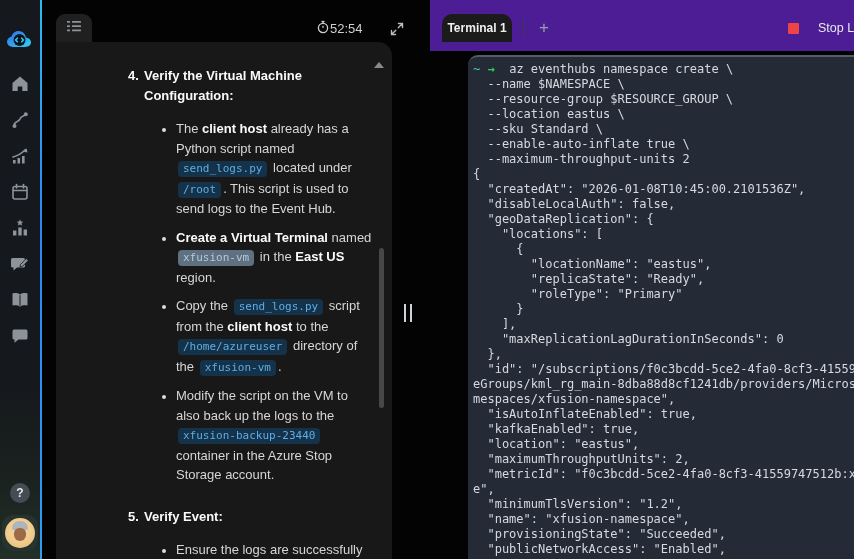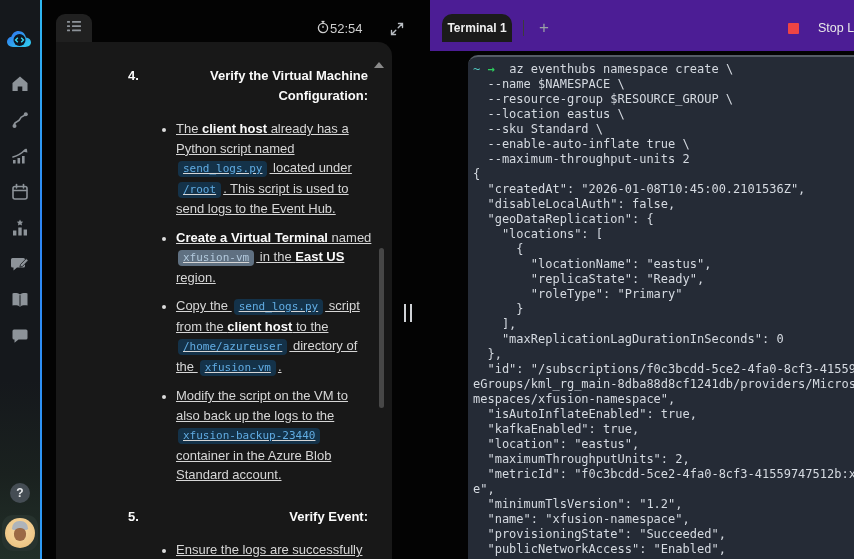--- a/index.html
+++ b/index.html
@@ -44,23 +44,23 @@
   .expand-btn { position:absolute; left:390px; top:22px; width:14px; height:14px; cursor:pointer; }
   .scrollup { position:absolute; right:8px; top:20px; width:0; height:0;
     border-left:5px solid transparent; border-right:5px solid transparent;
     border-bottom:6px solid #8a8a8a; cursor:pointer; }
   .inst-scrollbar { position:absolute; right:8px; top:206px; width:5px; height:160px;
     border-radius:3px; background:#474747; cursor:pointer; }
 
   .inst-content { padding:24px 24px 0 72px; color:#d6d6d6; font-size:13px; line-height:19.5px; }
   .oli { display:flex; margin-bottom:14px; }
   .oli .num { font-weight:bold; color:#fafafa; width:16px; flex:0 0 16px; }
-  .oli .otext { font-weight:bold; color:#fafafa; width:224px;text-align:right; }
+  .oli .otext { font-weight:bold; color:#fafafa; width:224px; }
   .bullets { list-style:disc; margin:0 0 22px 0; padding:0 0 0 48px; }
-  .bullets li { margin-bottom:9px; width:196px;text-decoration:underline; }
+  .bullets li { margin-bottom:9px; width:196px; }
   .bullets li::marker { color:#dcdcdc; font-size:12px; }
   .seg-text { color:#d6d6d6; }
   .seg-bold { color:#fafafa; font-weight:bold; }
   .seg-code { font-family:"DejaVu Sans Mono", monospace; font-size:11px;
     background:#143249; color:#61ace3; padding:1px 5px 2px; border-radius:4px; margin:0 2px; }
   .seg-code_selected { font-family:"DejaVu Sans Mono", monospace; font-size:11px;
     background:#5f7081; color:#b3cadd; padding:1px 5px 2px; border-radius:4px; margin:0 2px; }
 
   
   .divider-handle { position:absolute; left:404px; top:304px; width:8px; height:18px;
@@ -233,21 +233,21 @@
     <div class="inst-content">
 
       <div class="oli">
         <span class="num">4.</span>
         <span class="otext">Verify the Virtual Machine Configuration:</span>
       </div>
       <ul class="bullets">
         <li><span class="seg-text">The </span><span class="seg-bold">client host</span><span class="seg-text"> already has a Python script named </span><span class="seg-code">send_logs.py</span><span class="seg-text"> located under </span><span class="seg-code">/root</span><span class="seg-text">. This script is used to send logs to the Event Hub.</span></li>
         <li><span class="seg-bold">Create a Virtual Terminal</span><span class="seg-text"> named </span><span class="seg-code_selected">xfusion-vm</span><span class="seg-text"> in the </span><span class="seg-bold">East US</span><span class="seg-text"> region.</span></li>
         <li><span class="seg-text">Copy the </span><span class="seg-code">send_logs.py</span><span class="seg-text"> script from the </span><span class="seg-bold">client host</span><span class="seg-text"> to the </span><span class="seg-code">/home/azureuser</span><span class="seg-text"> directory of the </span><span class="seg-code">xfusion-vm</span><span class="seg-text">.</span></li>
-        <li><span class="seg-text">Modify the script on the VM to also back up the logs to the </span><span class="seg-code">xfusion-backup-23440</span><span class="seg-text"> container in the Azure Blob Standard account.</span></li>
+        <li><span class="seg-text">Modify the script on the VM to also back up the logs to the </span><span class="seg-code">xfusion-backup-23440</span><span class="seg-text"> container in the Azure Stop Storage account.</span></li>
       </ul>
 
       <div class="oli">
         <span class="num">5.</span>
         <span class="otext">Verify Event:</span>
       </div>
       <ul class="bullets">
         <li><span class="seg-text">Ensure the logs are successfully sent to the</span></li>
       </ul>
     </div>

